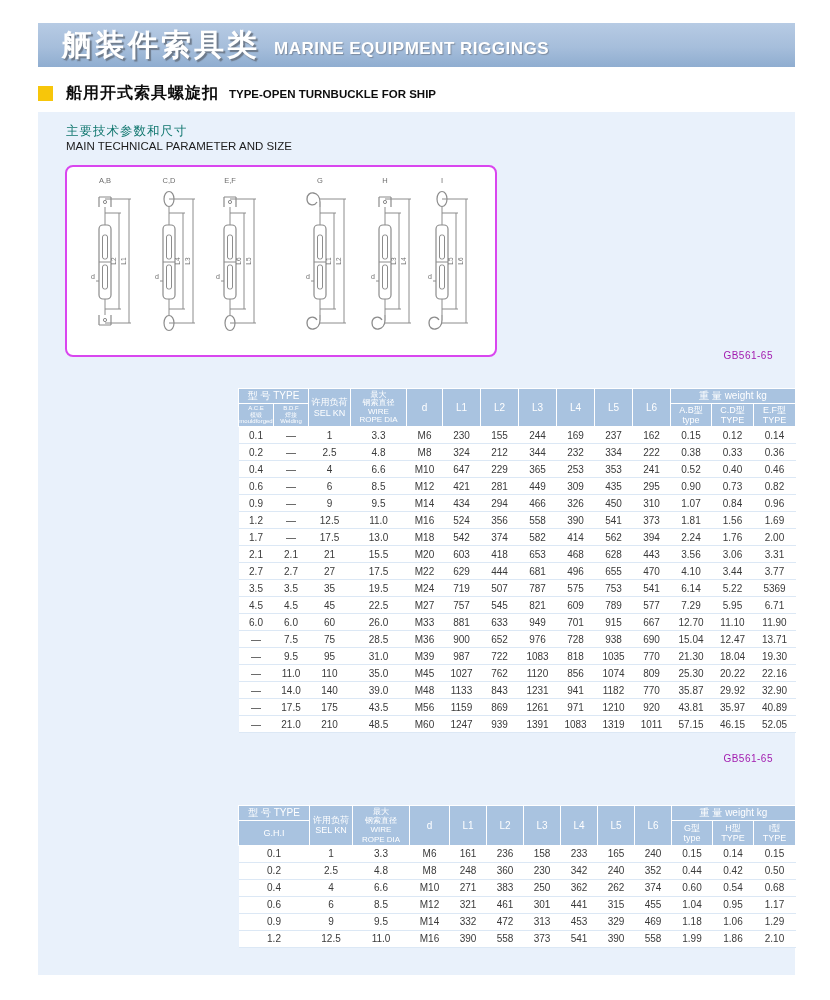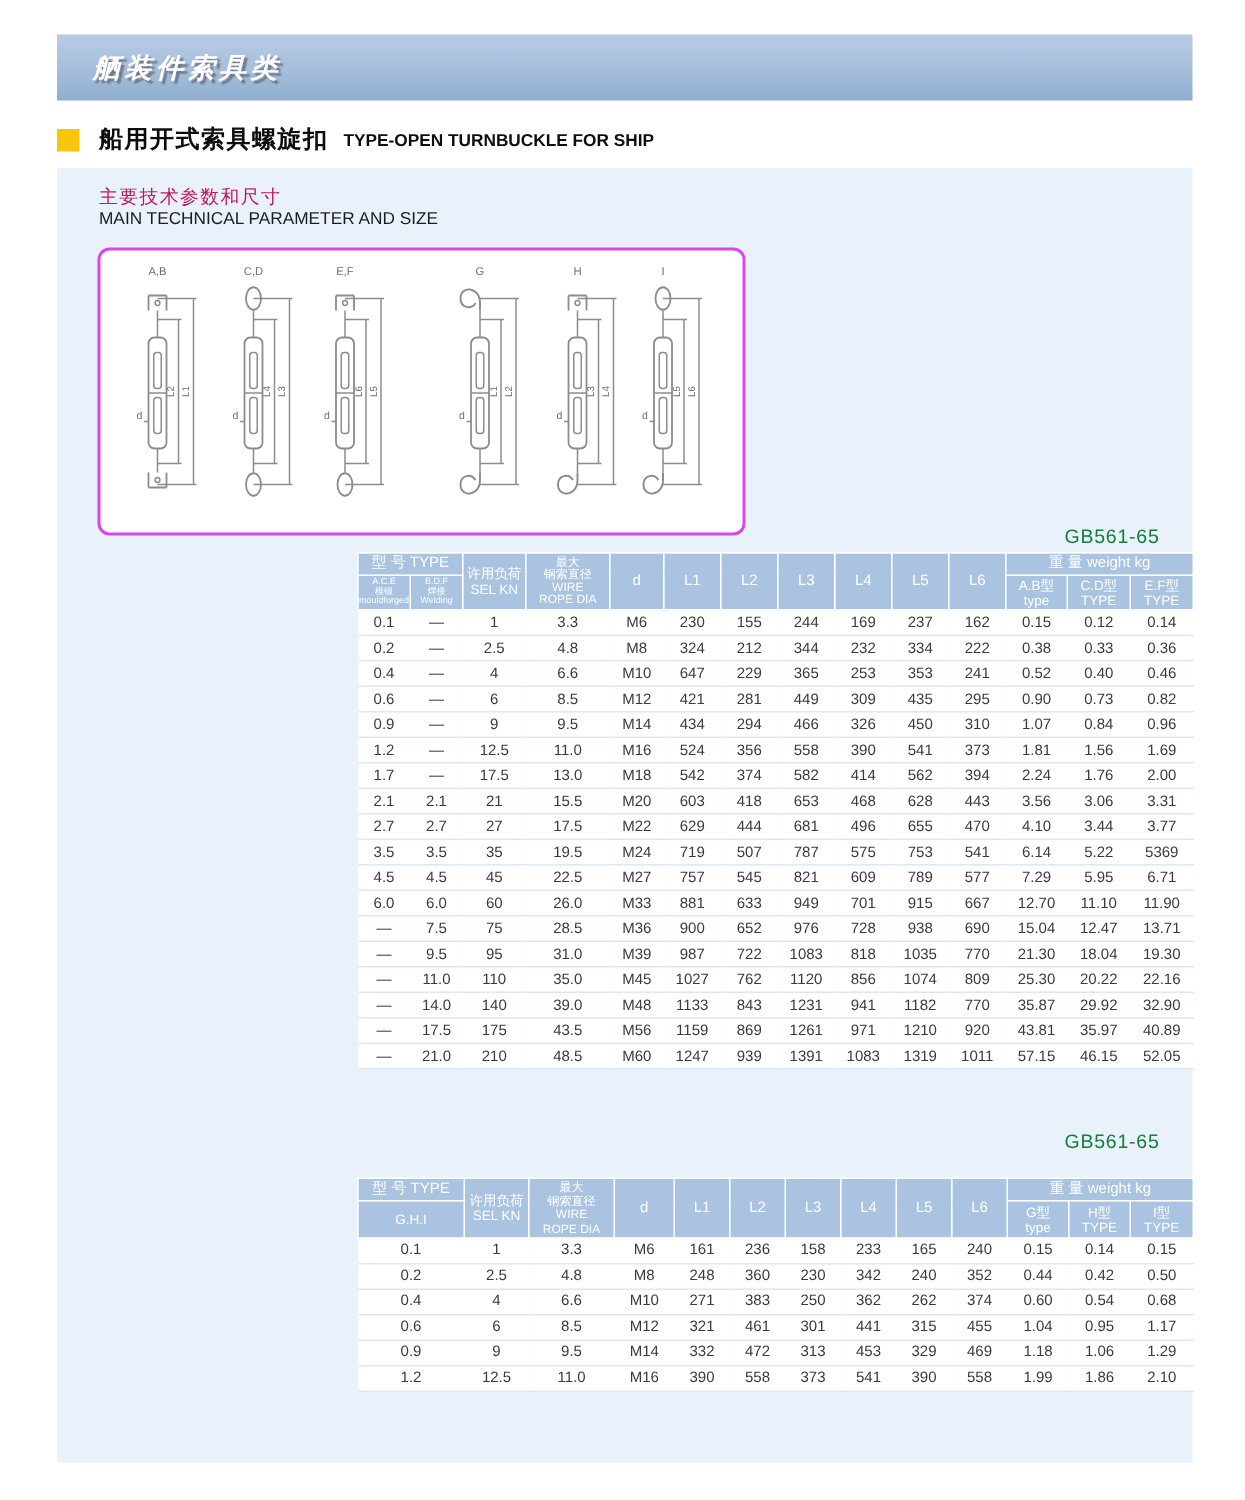--- a/index.html
+++ b/index.html
@@ -10,52 +10,52 @@
   }
   .page{position:absolute;inset:0;overflow:hidden;}
 
   
   .banner{
     position:absolute;left:38px;top:23px;width:757px;height:44px;
     background:linear-gradient(180deg,#b7cbe4 0%,#a6bedb 55%,#8fadd0 100%);
     display:flex;align-items:center;padding-left:24px;box-sizing:border-box;
   }
   .banner-zh{
-    font-size:18px;font-weight:bold;color:#ffffff;letter-spacing:3px;
-    text-shadow:2px 2px 1px rgba(100,110,125,.85);white-space:nowrap;font-style:italic;
+    font-size:30px;font-weight:bold;color:#ffffff;letter-spacing:3px;
+    text-shadow:2px 2px 1px rgba(100,110,125,.85);white-space:nowrap;
   }
   .banner-en{
     font-size:17px;font-weight:bold;color:#ffffff;margin-left:14px;margin-top:8px;
     text-shadow:1px 1px 1px rgba(110,120,135,.7);letter-spacing:.5px;white-space:nowrap;
   }
 
   
   .section{position:absolute;left:38px;top:84px;height:18px;display:flex;align-items:center;}
   .bullet{width:15px;height:15px;background:#f7c60a;flex:0 0 auto;}
   .section-zh{font-size:16px;font-weight:bold;color:#0d0d0d;margin-left:13px;letter-spacing:1px;white-space:nowrap;}
   .section-en{font-size:11.5px;font-weight:bold;color:#0d0d0d;margin-left:10px;margin-top:2px;white-space:nowrap;}
 
   
   .panel{position:absolute;left:38px;top:112px;width:757px;height:863px;background:#e9f1fb;}
 
-  .param-zh{position:absolute;left:28px;top:11px;font-size:12.5px;color:#be185d;letter-spacing:1px;}
+  .param-zh{position:absolute;left:28px;top:11px;font-size:12.5px;color:#0f766e;letter-spacing:1px;}
   .param-en{position:absolute;left:28px;top:28px;font-size:11.5px;color:#1c1c1c;}
 
   .figure-box{
     position:absolute;left:27px;top:53px;width:432px;height:192px;
     background:#ffffff;border:2px solid #d946ef;border-radius:8px;box-sizing:border-box;
   }
   .figure-box svg{display:block;width:100%;height:100%;}
 
-  .gb-label{position:absolute;right:22px;font-size:13px;color:#15803d;letter-spacing:.5px;}
+  .gb-label{position:absolute;right:22px;font-size:10px;color:#a21caf;letter-spacing:.5px;}
   .gb1{top:238px;}
   .gb2{top:641px;}
 
   
-  .spec-table{position:absolute;left:200px;border-collapse:collapse;table-layout:fixed;}
+  .spec-table{position:absolute;left:200px;border-collapse:collapse;table-layout:fixed;margin-top:20px;}
   .t1{top:256px;width:557px;}
   .t2{top:673px;width:557px;}
   .spec-table th{
     background:#a9c3e0;color:#ffffff;font-weight:normal;text-align:center;vertical-align:middle;
     border:1px solid #ffffff;padding:1px 0;line-height:1.15;
   }
   .spec-table .h-main{font-size:10px;}
   .spec-table .h-sub{font-size:9px;}
   .spec-table .h-tiny{font-size:6px;line-height:1.05;}
   .spec-table .h-l{font-size:10px;}
@@ -64,20 +64,21 @@
     padding:2.5px 0;border-bottom:1px solid #dce8f5;
   }
 </style>
 </head>
 <body>
 
 <div class="page">
 
   <div class="banner">
     <span class="banner-zh">舾装件索具类</span>
+    <span class="banner-en">MARINE EQUIPMENT RIGGINGS</span>
   </div>
 
   <div class="section">
     <span class="bullet"></span>
     <span class="section-zh">船用开式索具螺旋扣</span>
     <span class="section-en">TYPE-OPEN TURNBUCKLE FOR SHIP</span>
   </div>
 
   <div class="panel">
 

